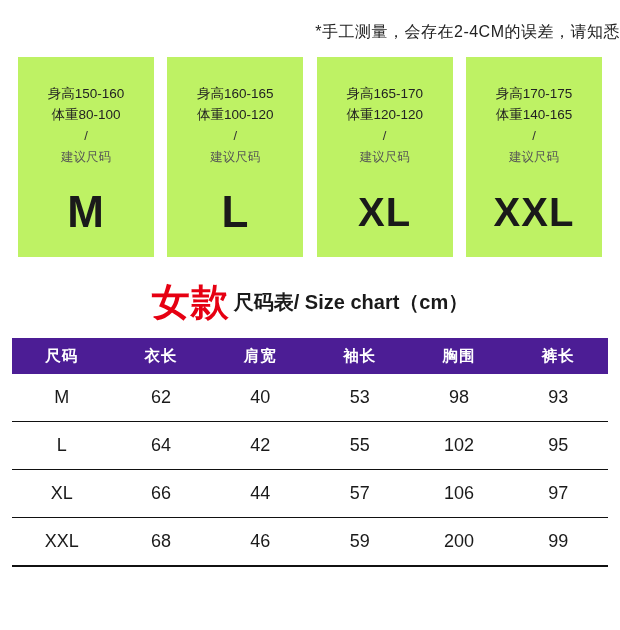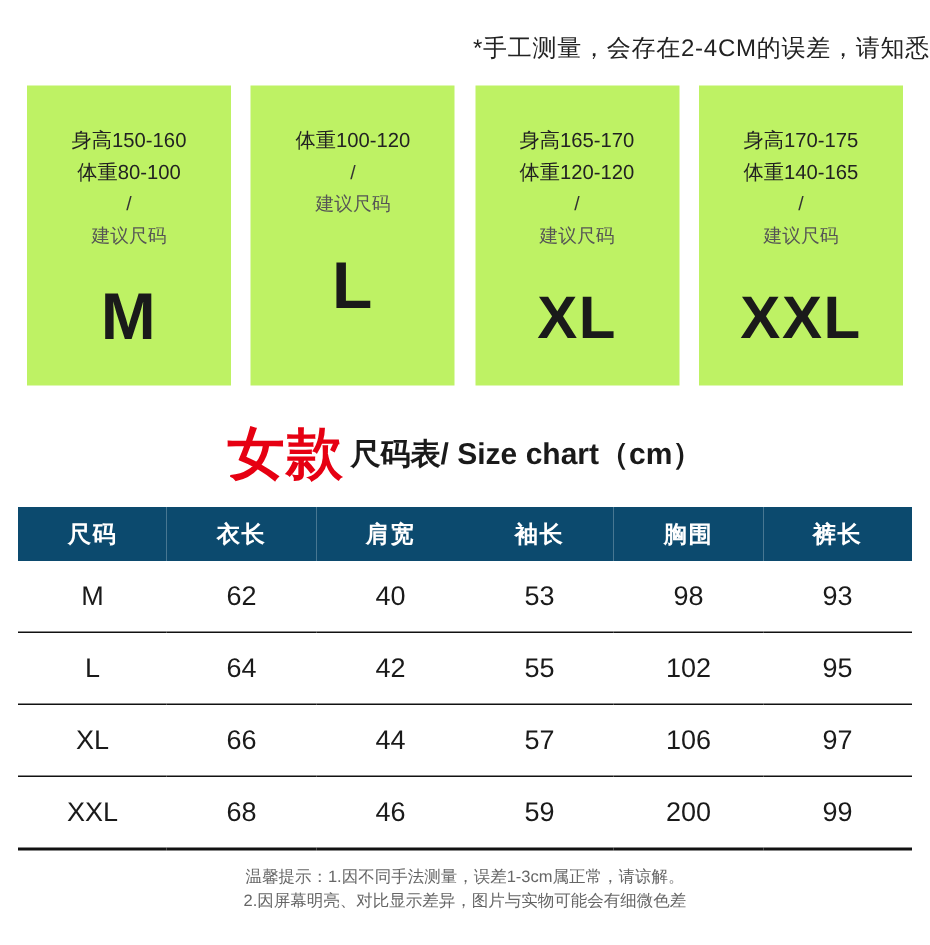--- a/index.html
+++ b/index.html
@@ -102,21 +102,21 @@
   .table-wrap {
     padding: 0 12px;
     box-sizing: border-box;
   }
   table.size-table {
     width: 100%;
     border-collapse: collapse;
     table-layout: fixed;
   }
   table.size-table thead th {
-    background: #0c4a6e;
+    background: #4c1d95;
     color: #ffffff;
     font-size: 15.5px;
     font-weight: bold;
     height: 34px;
     text-align: center;
     letter-spacing: 1px;
   }
   table.size-table tbody td {
     height: 45px;
     text-align: center;
@@ -152,20 +152,21 @@
 
     <div class="card">
       <div class="line">身高150-160</div>
       <div class="line">体重80-100</div>
       <div class="slash">/</div>
       <div class="advise">建议尺码</div>
       <div class="size">M</div>
     </div>
 
     <div class="card">
+      <div class="line">身高160-165</div>
       <div class="line">体重100-120</div>
       <div class="slash">/</div>
       <div class="advise">建议尺码</div>
       <div class="size">L</div>
     </div>
 
     <div class="card">
       <div class="line">身高165-170</div>
       <div class="line">体重120-120</div>
       <div class="slash">/</div>
@@ -229,18 +230,14 @@
           <td>68</td>
           <td>46</td>
           <td>59</td>
           <td>200</td>
           <td>99</td>
         </tr>
       </tbody>
     </table>
   </div>
 
-  <div class="footer">
-    <div class="note">温馨提示：1.因不同手法测量，误差1-3cm属正常，请谅解。</div>
-    <div class="note">2.因屏幕明亮、对比显示差异，图片与实物可能会有细微色差</div>
-  </div>
 
 </div>
 
 </body></html>

